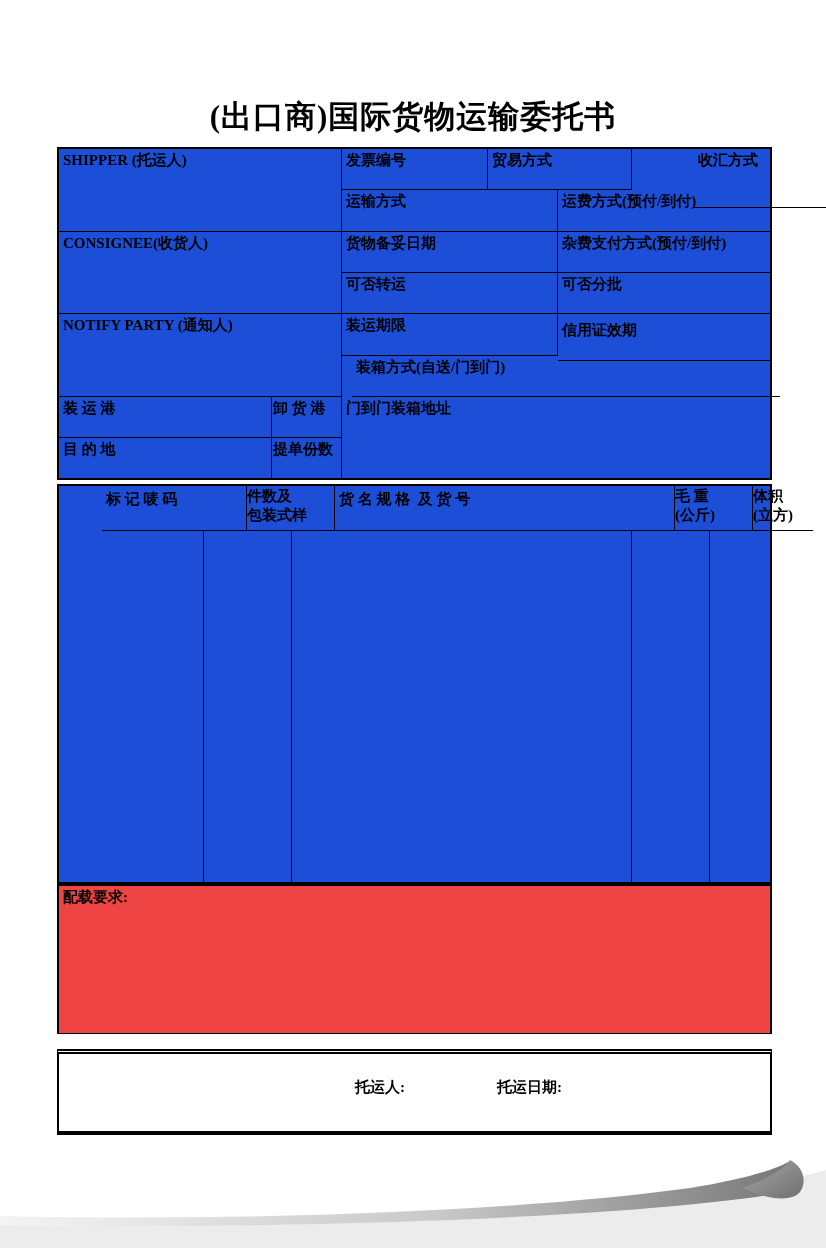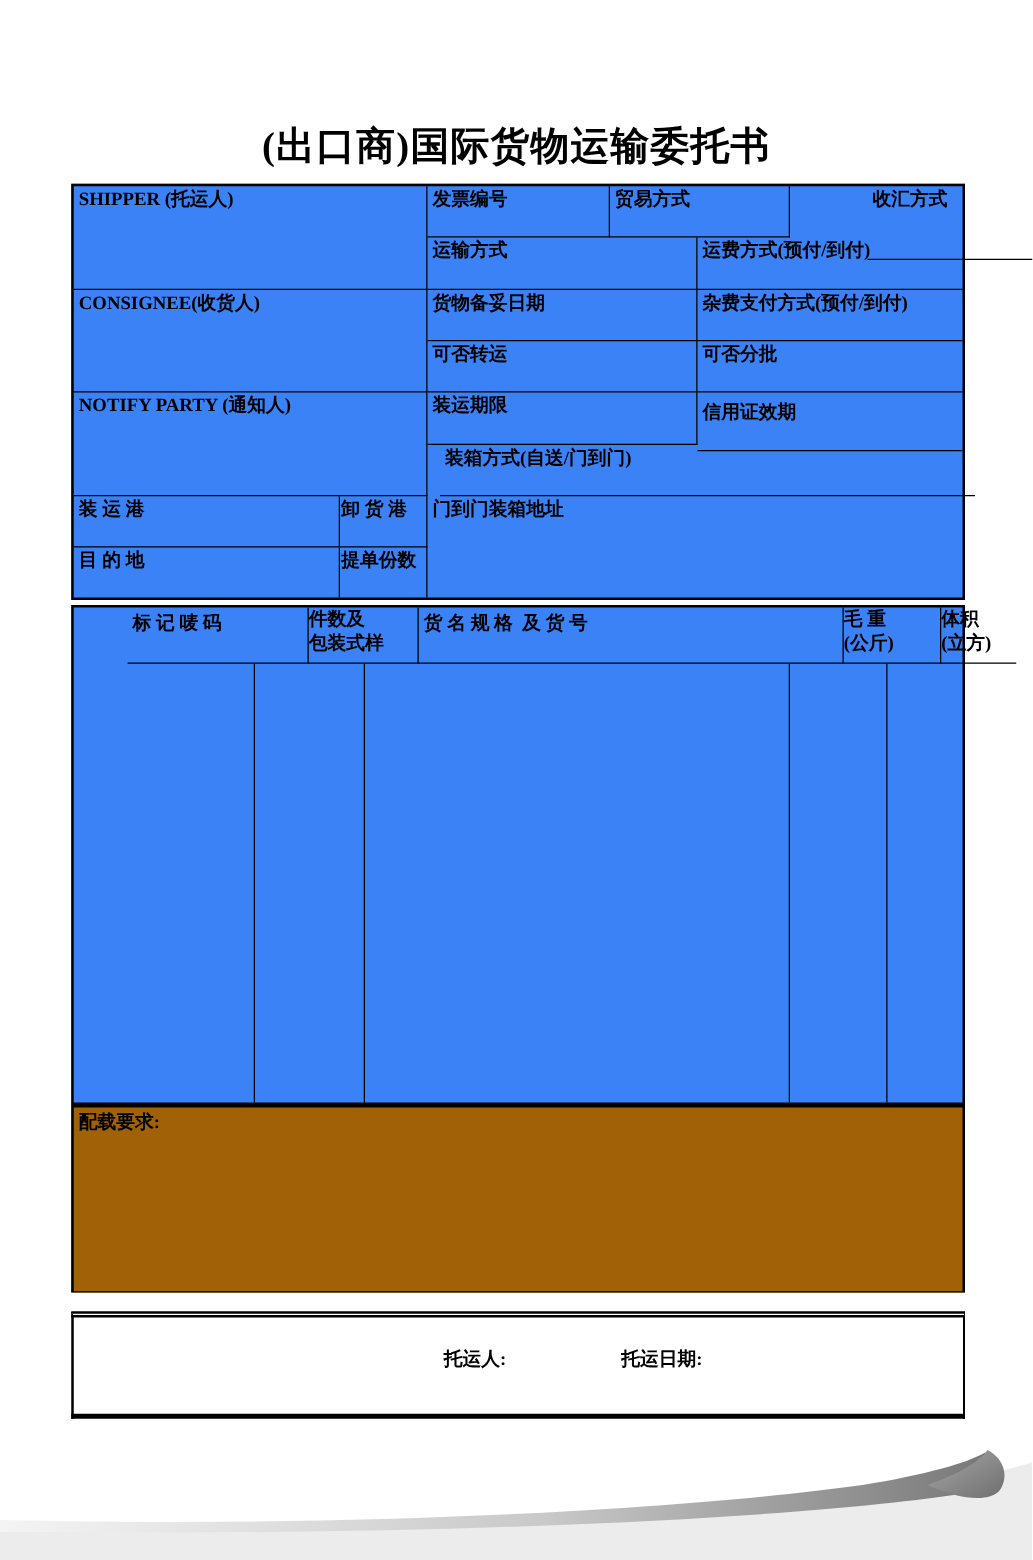--- a/index.html
+++ b/index.html
@@ -4,32 +4,32 @@
 <style>
   html,body{margin:0;padding:0;background:#fff;}
   .page{
     position:relative;width:826px;height:1248px;background:#ffffff;
     font-family:"Liberation Serif","DejaVu Serif",serif;color:#000;overflow:hidden;
   }
   .doc-title{
     position:absolute;top:96px;left:0;width:826px;text-align:center;
     font-size:31px;font-weight:bold;letter-spacing:1px;
   }
-  .tbl{position:absolute;box-sizing:border-box;border:2px solid #000;background:#3b82f6;}
+  .tbl{position:absolute;box-sizing:border-box;border:2px solid #000;background:#1d4ed8;}
   .cell{
     position:absolute;box-sizing:border-box;font-weight:bold;font-size:15px;
     line-height:1.25;padding:2px 4px;overflow:hidden;
   }
   .br{border-right:1px solid #000;}
   .bb{border-bottom:1px solid #000;}
   .center{text-align:left;margin-left:43px;}
   .pre{white-space:pre;}
   .stowage-box{
     position:absolute;left:57px;top:884px;width:715px;height:150px;box-sizing:border-box;
-    border:2px solid #000;border-bottom-width:1px;background:#a16207;
+    border:2px solid #000;border-bottom-width:1px;background:#ef4444;
   }
   .stowage-label{font-weight:bold;font-size:15px;padding:2px 4px;}
   .sign-box{
     position:absolute;left:57px;top:1049px;width:715px;height:86px;box-sizing:border-box;
     border-left:2px solid #000;border-right:2px solid #000;
     border-top:5px double #000;border-bottom:4px solid #000;background:#fff;
   }
   .sign-row{position:relative;top:24px;font-weight:bold;font-size:15px;}
   .sign-shipper{position:absolute;left:296px;}
   .sign-date{position:absolute;left:438px;}

